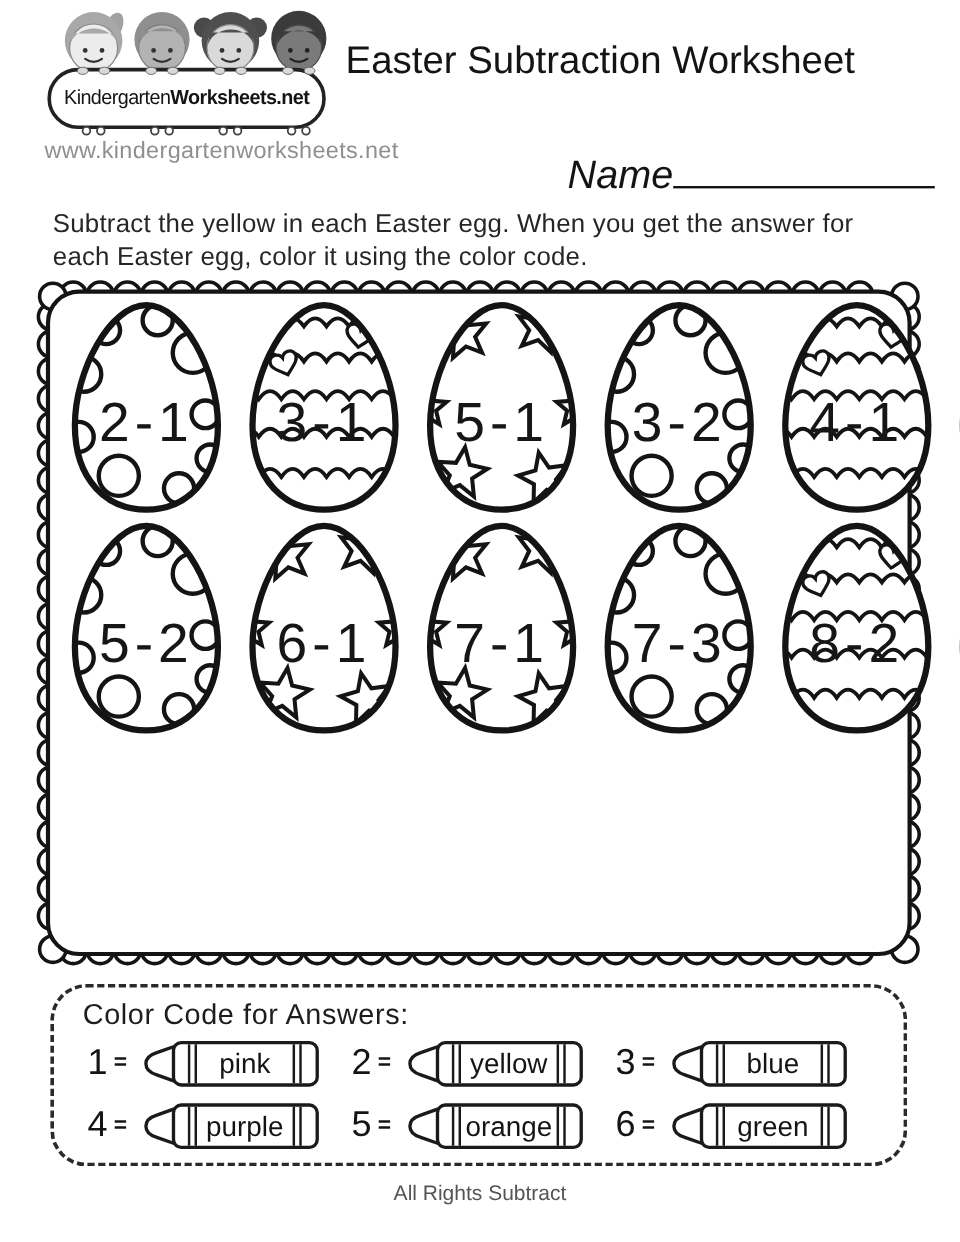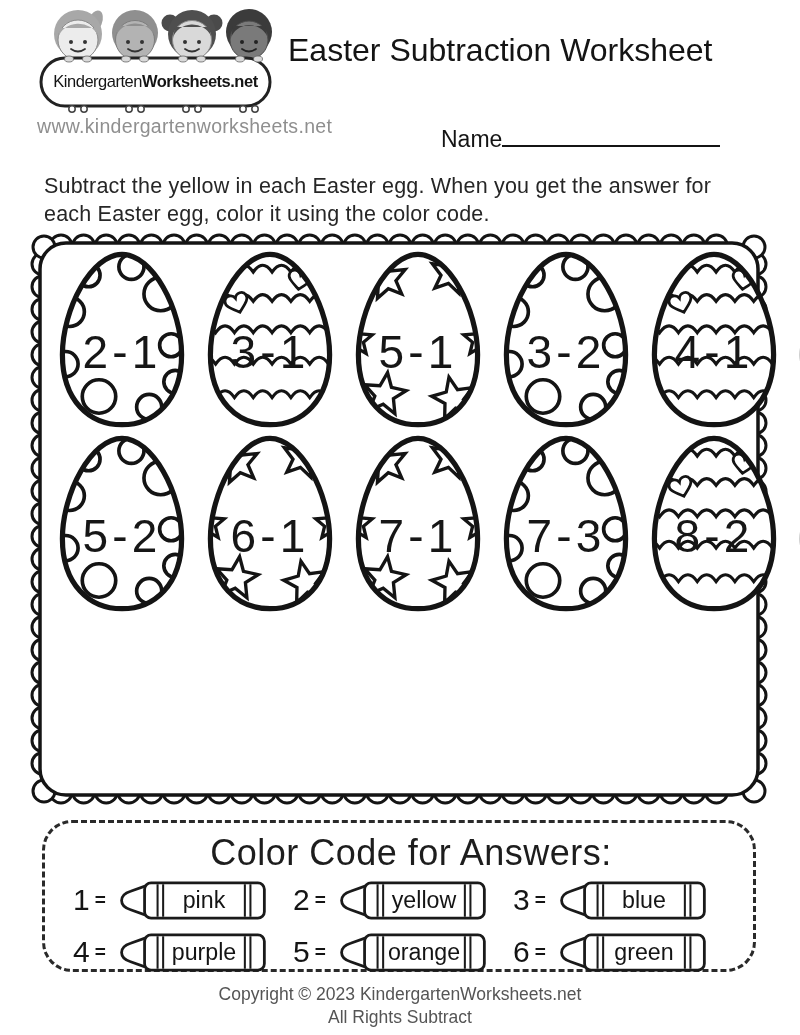--- a/index.html
+++ b/index.html
@@ -12,39 +12,39 @@
   .logo svg { display:block; }
   .logo-banner-text {
     position:absolute; left:0; top:50px; width:235px; height:48px;
     display:flex; align-items:center; justify-content:center;
     font-size:17px; letter-spacing:-0.5px; white-space:nowrap; transform:scaleX(0.97);
   }
   .logo-banner-text .bold { font-weight:700; }
   .site-url { position:absolute; left:37px; top:115px; font-size:19.5px; color:#8f8f8f; letter-spacing:0.3px; }
   
   .title { position:absolute; left:288px; top:32px; font-size:32px; color:#141414; }
-  .name-row { position:absolute; left:441px; top:122px; font-size:23px; white-space:nowrap; }
+  .name-row { position:absolute; left:473px; top:122px; font-size:33px; white-space:nowrap;font-style:italic; }
   .name-line { display:inline-block; width:218px; border-bottom:2.5px solid #141414; height:1em; vertical-align:baseline; }
   .instructions { position:absolute; left:44px; top:172px; width:714px; font-size:21.5px; line-height:1.32; color:#262626; letter-spacing:0.2px; }
   
   .egg-box { position:absolute; left:40px; top:243px; width:718px; height:552px; }
   .scallops { position:absolute; left:-13px; top:-13px; }
   .egg-grid {
     position:absolute; left:8px; top:4px; right:2px; bottom:8px;
     display:grid; grid-template-columns:repeat(6,1fr); grid-template-rows:repeat(3,1fr);
     place-items:center;
   }
   .egg-cell { line-height:0; }
   .egg-cell text { font-family:"Liberation Sans", sans-serif; }
   
   .color-box {
     position:absolute; left:42px; top:820px; width:714px; height:152px;
     border:3px dashed #2a2a2a; border-radius:30px; box-sizing:border-box;
   }
-  .cc-heading { margin:9px 0 2px 24px; font-size:36px; color:#1d1d1d; letter-spacing:0.5px;text-align:center; }
+  .cc-heading { margin:9px 0 2px 24px; font-size:24px; color:#1d1d1d; letter-spacing:0.5px; }
   .color-grid { display:grid; grid-template-columns:repeat(3,1fr); row-gap:4px; padding:0 20px 0 28px; }
   .cc-entry { display:flex; align-items:center; gap:5px; height:48px; }
   .cc-num { font-size:30px; color:#141414; }
   .cc-eq { font-size:19px; font-weight:700; color:#141414; margin-right:2px; }
   .cc-entry text { font-family:"Liberation Sans", sans-serif; }
   
   .footer { position:absolute; top:983px; left:0; width:100%; text-align:center; color:#555555; font-size:17.5px; line-height:1.3; }
 </style>
 </head>
 <body>
@@ -561,17 +561,16 @@
             <line x1="54" y1="6.5" x2="54" y2="41.5" stroke="#1a1a1a" stroke-width="2.2"></line>
             <line x1="142" y1="6.5" x2="142" y2="41.5" stroke="#1a1a1a" stroke-width="2.2"></line>
             <line x1="148" y1="6.5" x2="148" y2="41.5" stroke="#1a1a1a" stroke-width="2.2"></line>
             <text x="98" y="24" text-anchor="middle" dominant-baseline="central" font-size="25" fill="#141414">green</text>
           </svg>
         </div>
       </div>
   </div>
 
   <div class="footer">
-    <div>Copyright © 2023 KindergartenWorksheets.net</div>
     <div>All Rights Subtract</div>
   </div>
 
 </div>
 
 </body></html>

